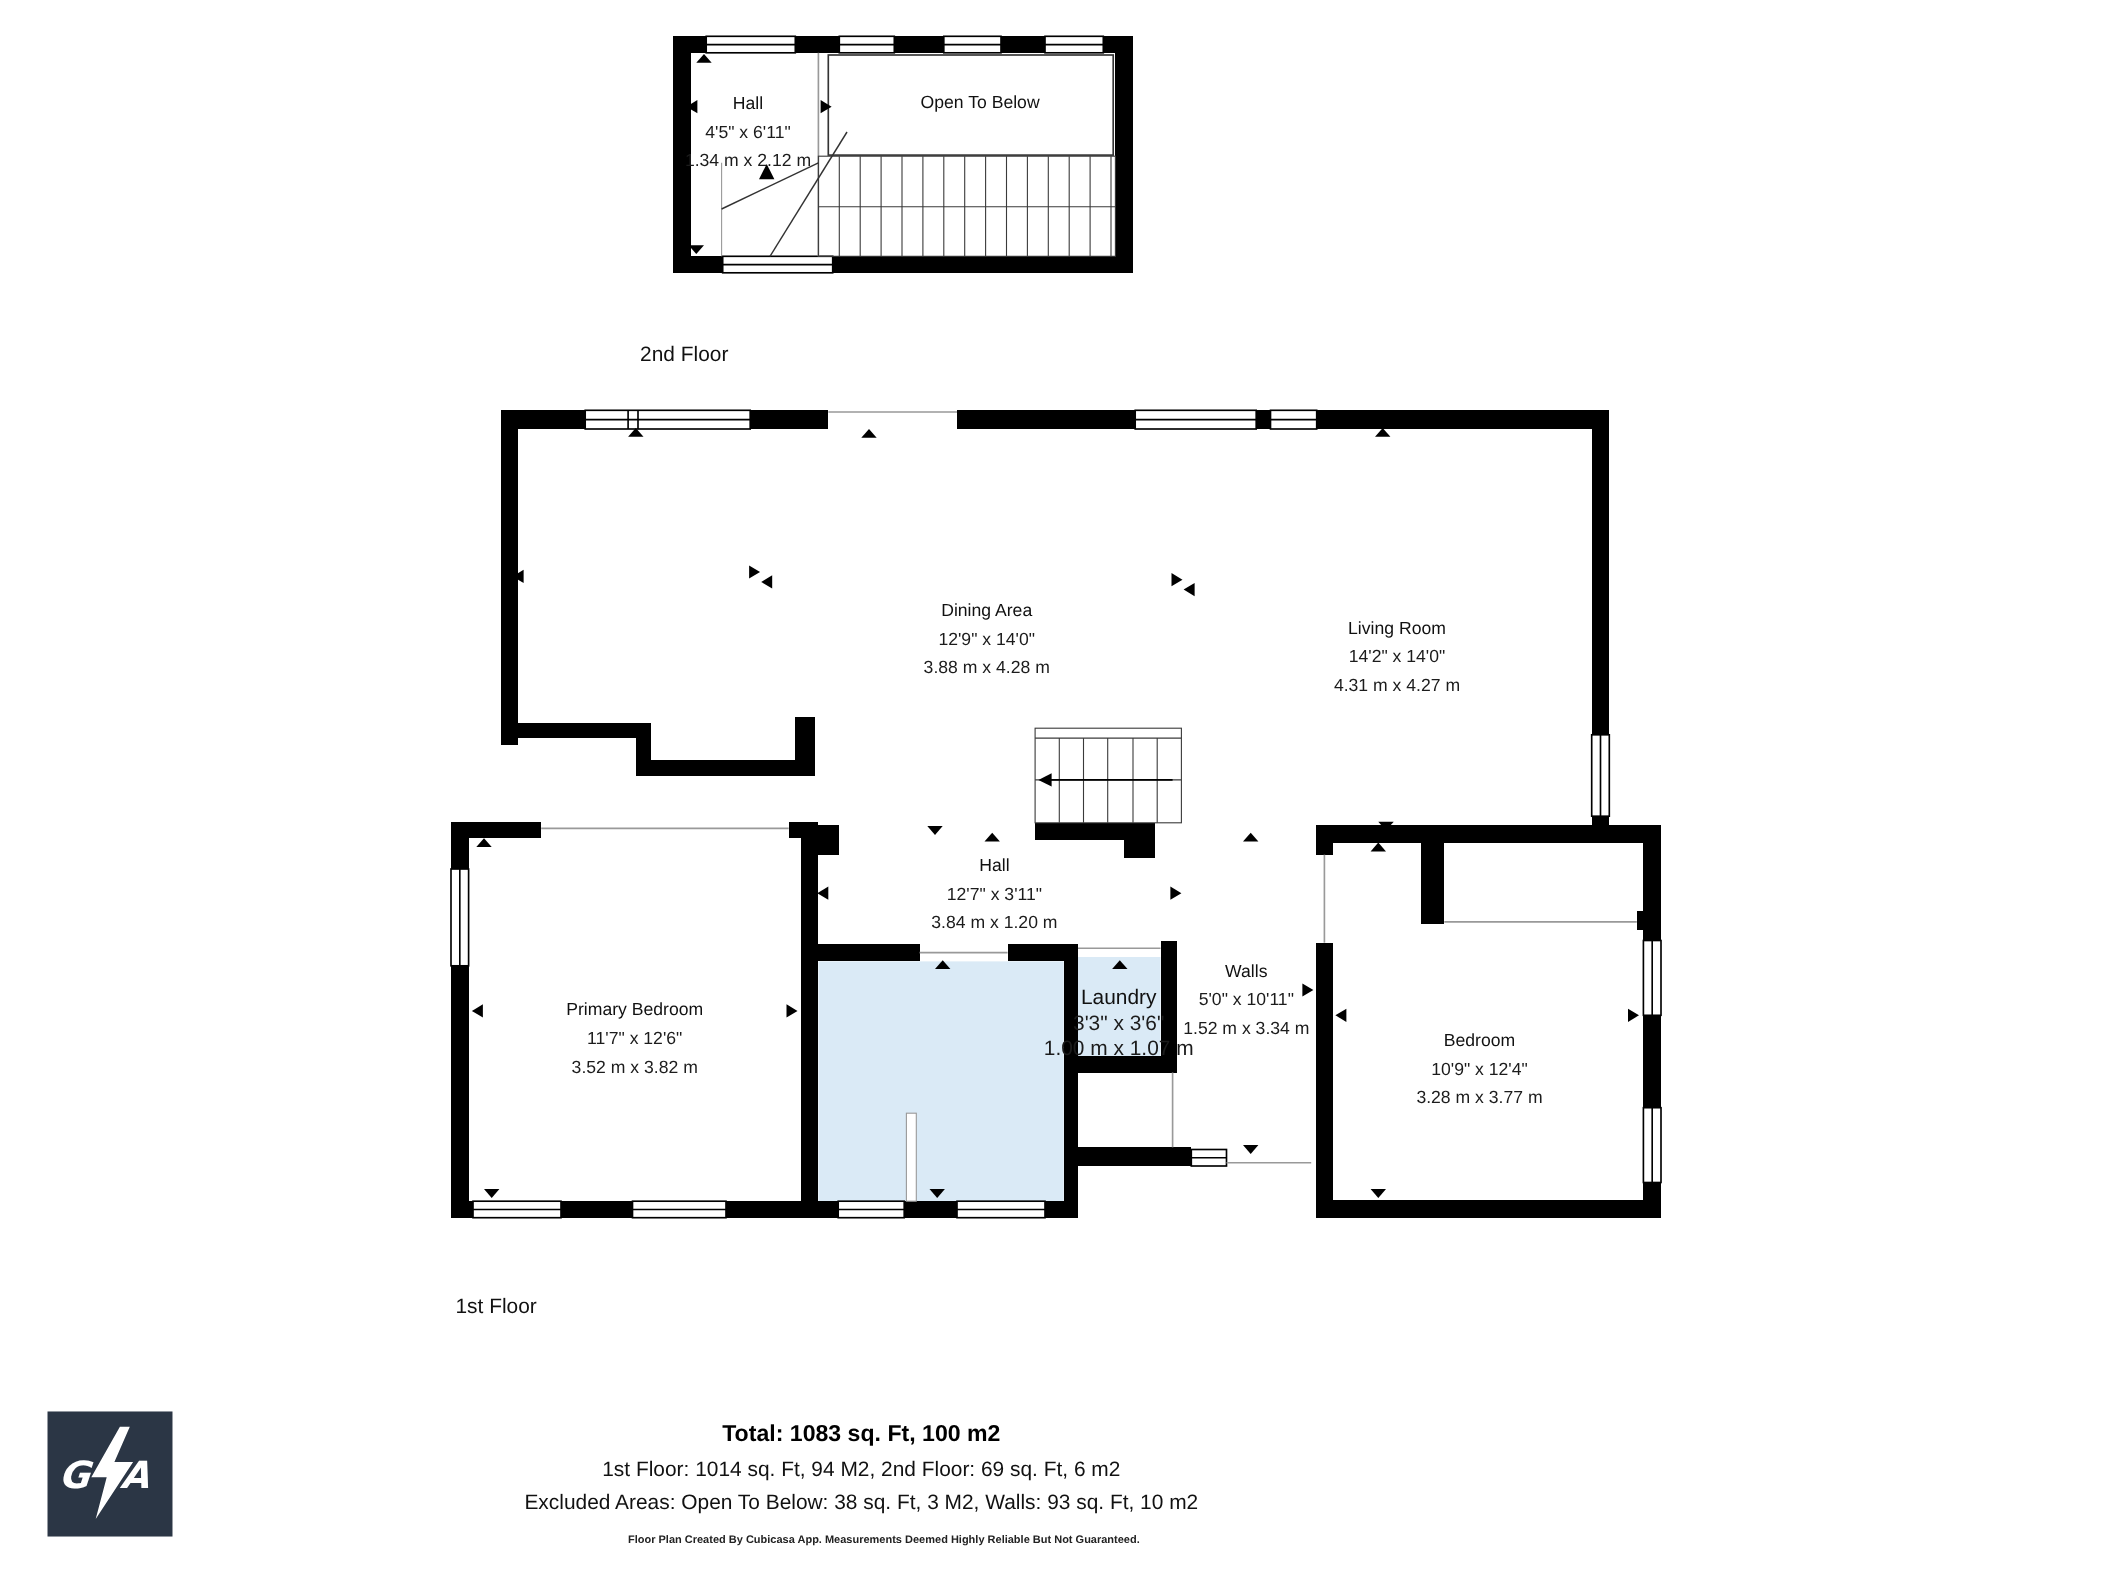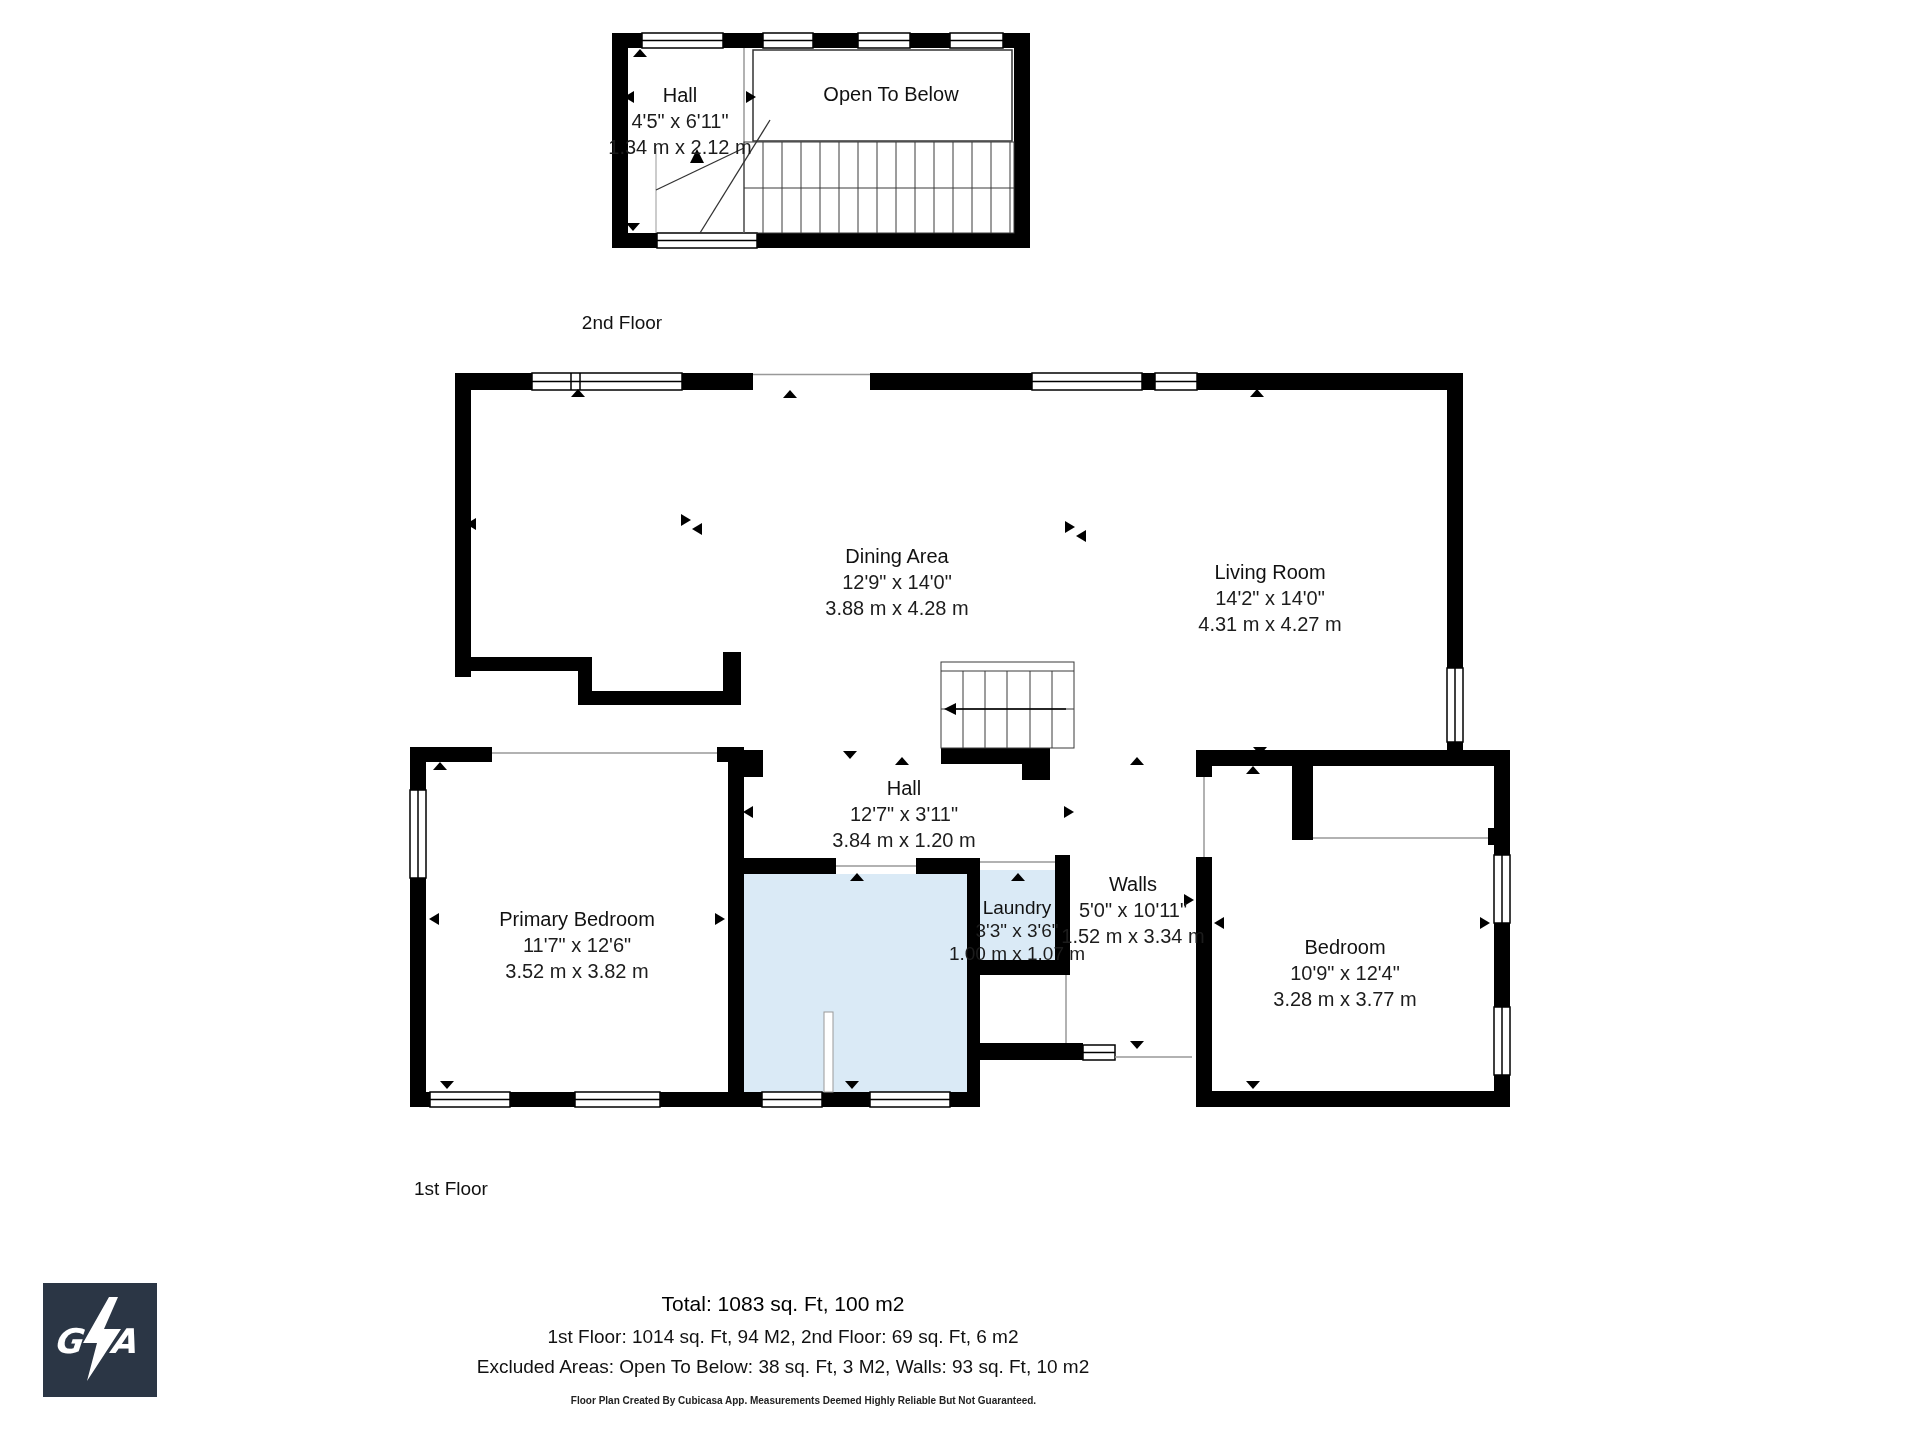--- a/index.html
+++ b/index.html
@@ -1,25 +1,25 @@
 <!DOCTYPE html>
 <html><head>
 <meta charset="utf-8">
 <style>
   html,body{margin:0;padding:0;background:#ffffff;}
   #page{position:relative;width:1920px;height:1440px;background:#ffffff;overflow:hidden;
         font-family:"Liberation Sans", sans-serif;color:#1c1c1c;}
   #plan-svg{position:absolute;left:0;top:0;}
   .room-label{position:absolute;transform:translateX(-50%);text-align:center;
-              font-size:20px;line-height:26px;white-space:nowrap;color:#1c1c1c;}
+              font-size:16px;line-height:26px;white-space:nowrap;color:#1c1c1c;}
   .room-label .rname{color:#111;}
   .room-label.small{font-size:19px;line-height:23px;}
   .floor-label{position:absolute;transform:translateX(-50%);font-size:19px;color:#111;white-space:nowrap;}
   .sum{position:absolute;left:783px;transform:translateX(-50%);white-space:nowrap;text-align:center;}
-  .sum.total{font-size:21px;font-weight:normal;color:#000;}
+  .sum.total{font-size:21px;font-weight:bold;color:#000;}
   .sum.line{font-size:19px;color:#111;}
   .sum.fine{font-size:10px;font-weight:bold;color:#222;padding-left:41px;}
   #logo{position:absolute;left:43px;top:1283px;width:114px;height:114px;}
 </style>
 </head>
 <body>
 
 <div id="page">
 
   <svg id="plan-svg" width="1920" height="1440" viewBox="0 0 1920 1440">

